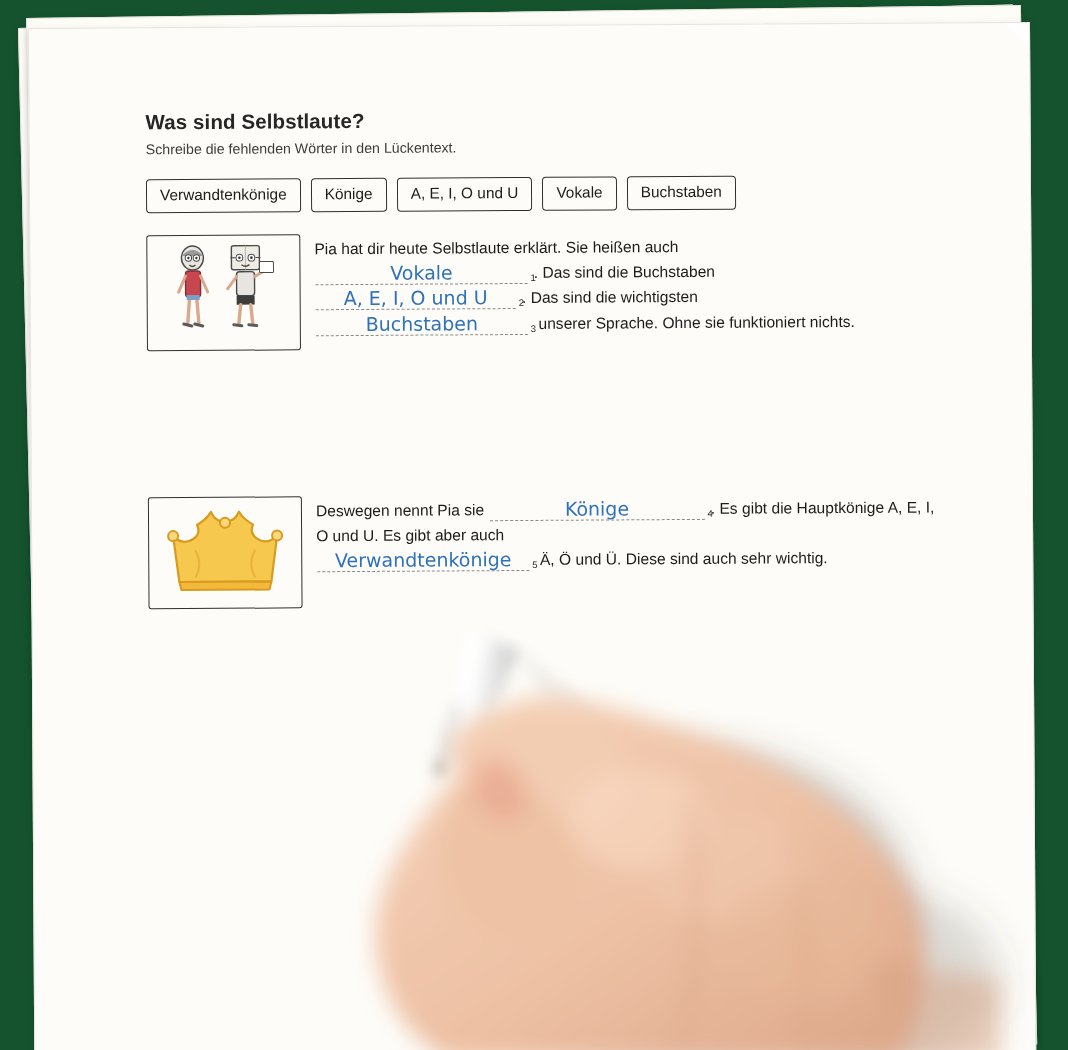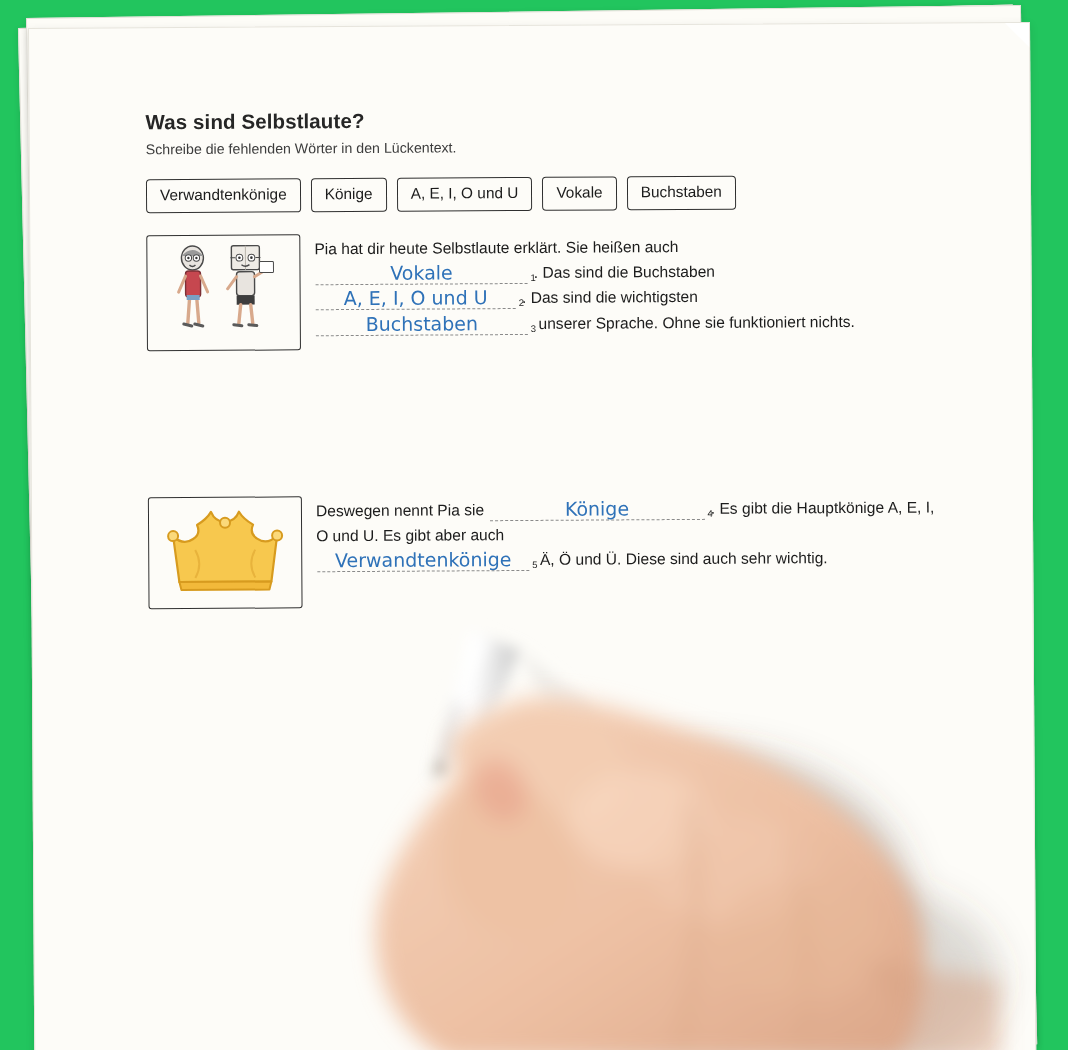--- a/index.html
+++ b/index.html
@@ -7,21 +7,21 @@
     margin: 0; padding: 0;
     width: 1068px; height: 1050px;
     background: #ffffff;
     font-family: "Liberation Sans", sans-serif;
     overflow: hidden;
   }
   #stage {
     position: relative;
     width: 1068px;
     height: 1050px;
-    background: #22c55e;
+    background: #14532d;
     overflow: hidden;
     text-decoration: underline;
   }
 
   
   .sheet-back {
     position: absolute;
     background: #fdfcf7;
     border: 1px solid #e2e0d8;
     box-shadow: 0 2px 6px rgba(0,0,0,0.12);

